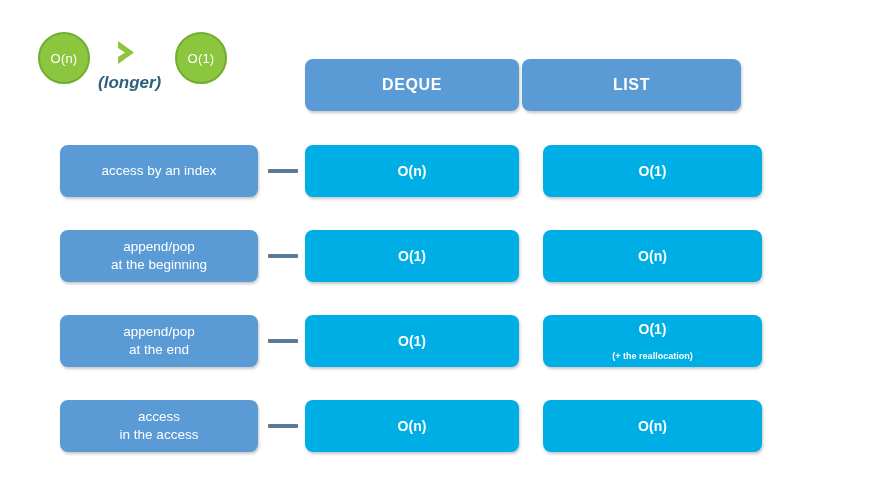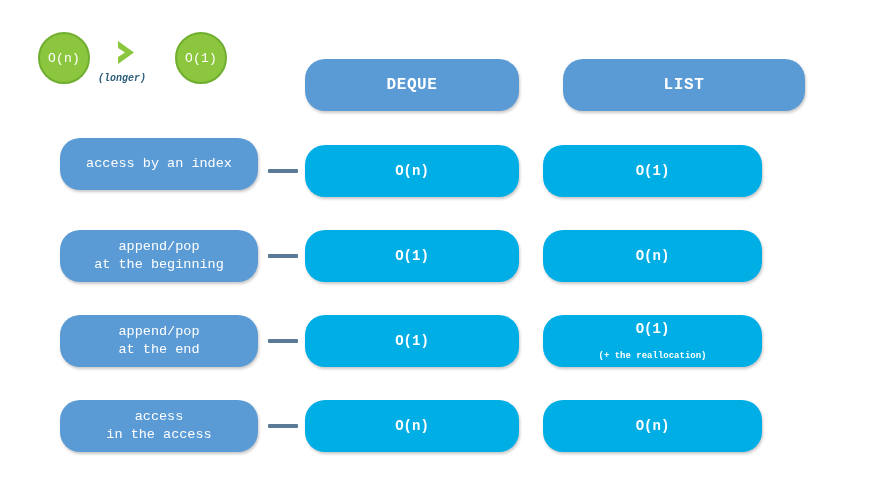--- a/index.html
+++ b/index.html
@@ -10,21 +10,20 @@
     width: 880px;
     height: 495px;
     background: #ffffff;
     font-family: "Liberation Sans", sans-serif;
     overflow: hidden;
   }
   .canvas {
     position: relative;
     width: 880px;
     height: 495px;
-    font-family: Liberation Mono, monospace;
   }
 
   
   .legend { position: absolute; left: 0; top: 0; width: 300px; height: 120px; }
   .circle {
     position: absolute;
     width: 52px;
     height: 52px;
     border-radius: 50%;
     background: #8CC63F;
@@ -44,32 +43,32 @@
     position: absolute;
     left: 112px;
     top: 36px;
     width: 34px;
     height: 34px;
   }
   .legend-note {
     position: absolute;
     left: 98px;
     top: 73px;
-    font-size: 10px;
+    font-size: 17px;
     font-weight: bold;
     font-style: italic;
     color: #2E5F7E;
     white-space: nowrap;
   }
 
   
   .box {
     position: absolute;
     box-sizing: border-box;
-    border-radius: 20px;
+    border-radius: 8px;
     display: flex;
     flex-direction: column;
     align-items: center;
     justify-content: center;
     text-align: right;
     color: #ffffff;
     box-shadow: 1px 2px 3px rgba(0,0,0,0.22);
   }
 
   .header-box {
@@ -134,25 +133,25 @@
     <div class="legend-note">(longer)</div>
 
     <div class="circle circle-right">
       <span>O(1)</span>
     </div>
   </div>
 
   <div class="box header-box" style="left:305px; top:59px; width:214px;">
     <span>DEQUE</span>
   </div>
-  <div class="box header-box" style="left:563px; top:59px; width:242px;">
+  <div class="box header-box" style="left:522px; top:59px; width:219px;">
     <span>LIST</span>
   </div>
 
-  <div class="box label-box" style="top:138px;">
+  <div class="box label-box" style="top:145px;">
     <span class="lbl-line">access by an index</span>
   </div>
   <div class="dash" style="top:169px;"></div>
   <div class="box cell-box" style="left:305px; top:145px; width:214px;">
     <span>O(n)</span>
   </div>
   <div class="box cell-box" style="left:543px; top:145px; width:219px;">
     <span>O(1)</span>
   </div>
 

